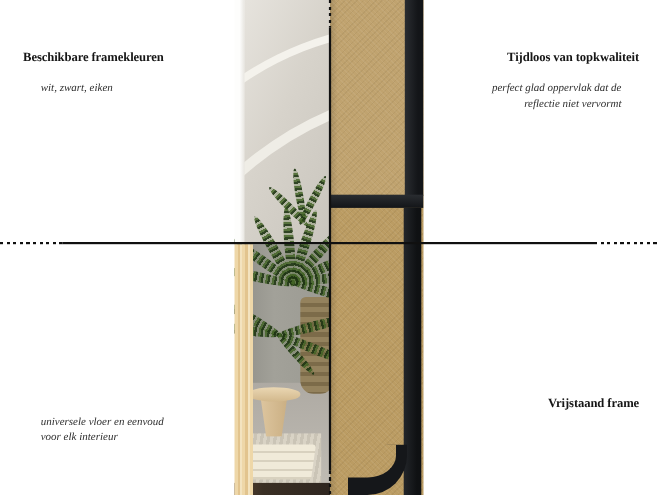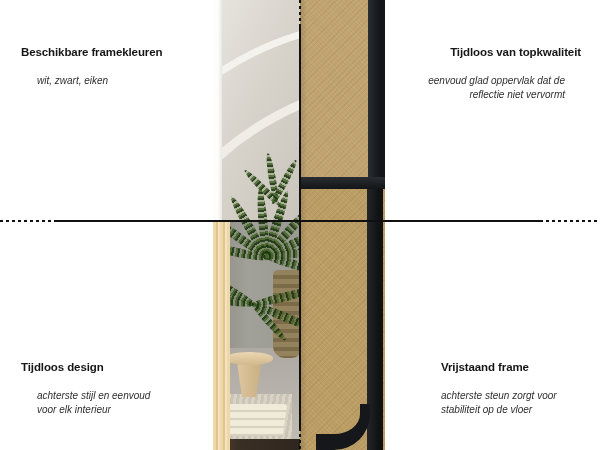--- a/index.html
+++ b/index.html
@@ -1,28 +1,28 @@
 <!DOCTYPE html>
 <html><head>
 <meta charset="utf-8">
 <style>
   html,body{margin:0;padding:0;background:#ffffff;}
   .stage{position:relative;width:600px;height:450px;background:#ffffff;overflow:hidden;
-         font-family:Liberation Sans, sans-serif;}
+         font-family:Liberation Serif, serif;}
 
   
   .note{position:absolute;}
   .note h3{margin:0 0 3px 0;font-size:11.5px;font-weight:bold;color:#161616;letter-spacing:-.1px;}
   .note p{margin:16px;font-size:10px;font-style:italic;color:#2e2e2e;line-height:1.35;}
   .note.tl{left:21px;top:46px;text-align:left;}
   .note.tr{right:19px;top:46px;text-align:right;}
   .note.tr p{width:140px;margin-left:auto;}
   .note.bl{left:21px;top:361px;text-align:left;}
   .note.bl p{width:128px;}
-  .note.br{right:19px;top:361px;text-align:left;}
+  .note.br{right:19px;top:361px;text-align:right;}
   .note.br p{width:124px;margin-left:auto;}
 
   
   .front-view{position:absolute;left:213px;top:0;width:87px;height:450px;overflow:hidden;}
   .fv-wall-top{position:absolute;left:9px;top:0;width:78px;height:222px;overflow:hidden;
                background:linear-gradient(115deg,#e6e3dd 0%,#d7d3cb 45%,#c9c5bd 100%);}
   .arc{position:absolute;border-radius:50%;}
   .arc1{left:-130px;top:20px;width:560px;height:560px;border:7px solid #f4f2ec;}
   .arc2{left:-110px;top:75px;width:600px;height:600px;border:9px solid #efede6;}
   .fv-wall-bottom{position:absolute;left:9px;top:222px;width:78px;height:128px;
@@ -140,24 +140,22 @@
   <div class="dv dot-top"></div>
   <div class="dv solid"></div>
   <div class="dv dot-bottom"></div>
 
   <div class="note tl">
     <h3>Beschikbare framekleuren</h3>
     <p>wit, zwart, eiken</p>
   </div>
   <div class="note tr">
     <h3>Tijdloos van topkwaliteit</h3>
-    <p>eenvoud glad oppervlak dat de reflectie niet vervormt</p>
+    <p>perfect glad oppervlak dat de reflectie niet vervormt</p>
   </div>
   <div class="note bl">
-    <h3>Tijdloos design</h3>
-    <p>achterste stijl en eenvoud voor elk interieur</p>
+    <p>universele vloer en eenvoud voor elk interieur</p>
   </div>
   <div class="note br">
     <h3>Vrijstaand frame</h3>
-    <p>achterste steun zorgt voor stabiliteit op de vloer</p>
   </div>
 
 </div>
 
 </body></html>

